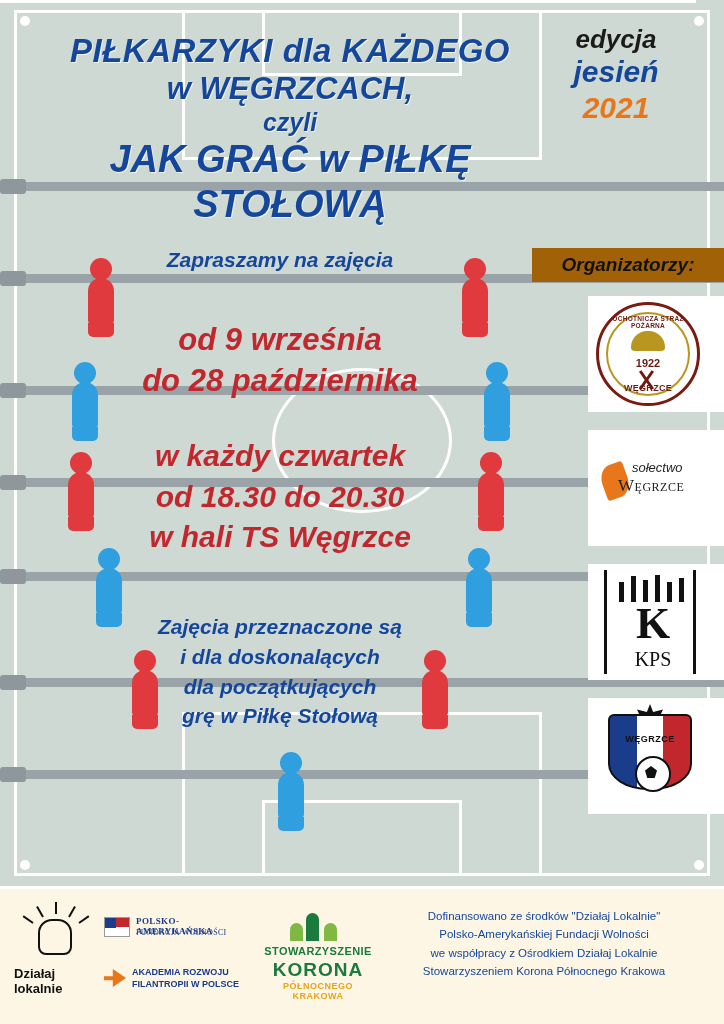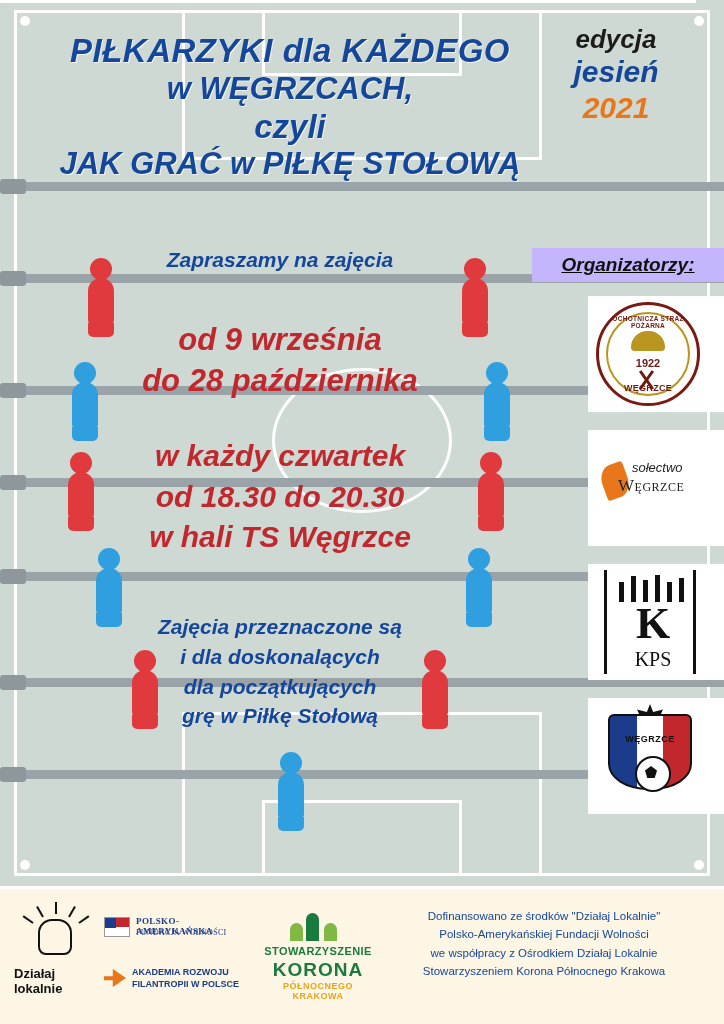--- a/index.html
+++ b/index.html
@@ -109,22 +109,22 @@
     width: 560px;
     text-align: center;
     color: #14469b;
     font-weight: bold;
     font-style: italic;
     line-height: 1.18;
     text-shadow: 1px 1px 0 rgba(255,255,255,0.7);
   }
   .headline .l1 { font-size: 33px; letter-spacing: 0.5px; }
   .headline .l2 { font-size: 31px; }
-  .headline .l3 { font-size: 33px; }
-  .headline .l4 { font-size: 31px; }
+  .headline .l3 { font-size: 25px; }
+  .headline .l4 { font-size: 38px; }
 
   .invite {
     position: absolute;
     left: 30px;
     top: 248px;
     width: 500px;
     text-align: center;
     color: #14469b;
     font-weight: bold;
     font-style: italic;
@@ -198,25 +198,24 @@
     margin-top: 2px;
   }
 
   
   .org-banner {
     position: absolute;
     left: 532px;
     top: 248px;
     width: 192px;
     height: 34px;
-    background: #c4b5fd;
+    background: #a16207;
     display: flex;
     align-items: center;
     justify-content: center;
-    text-decoration: underline;
   }
   .org-banner span {
     color: #111;
     font-weight: bold;
     font-style: italic;
     font-size: 19px;
   }
 
   .logo-col {
     position: absolute;

